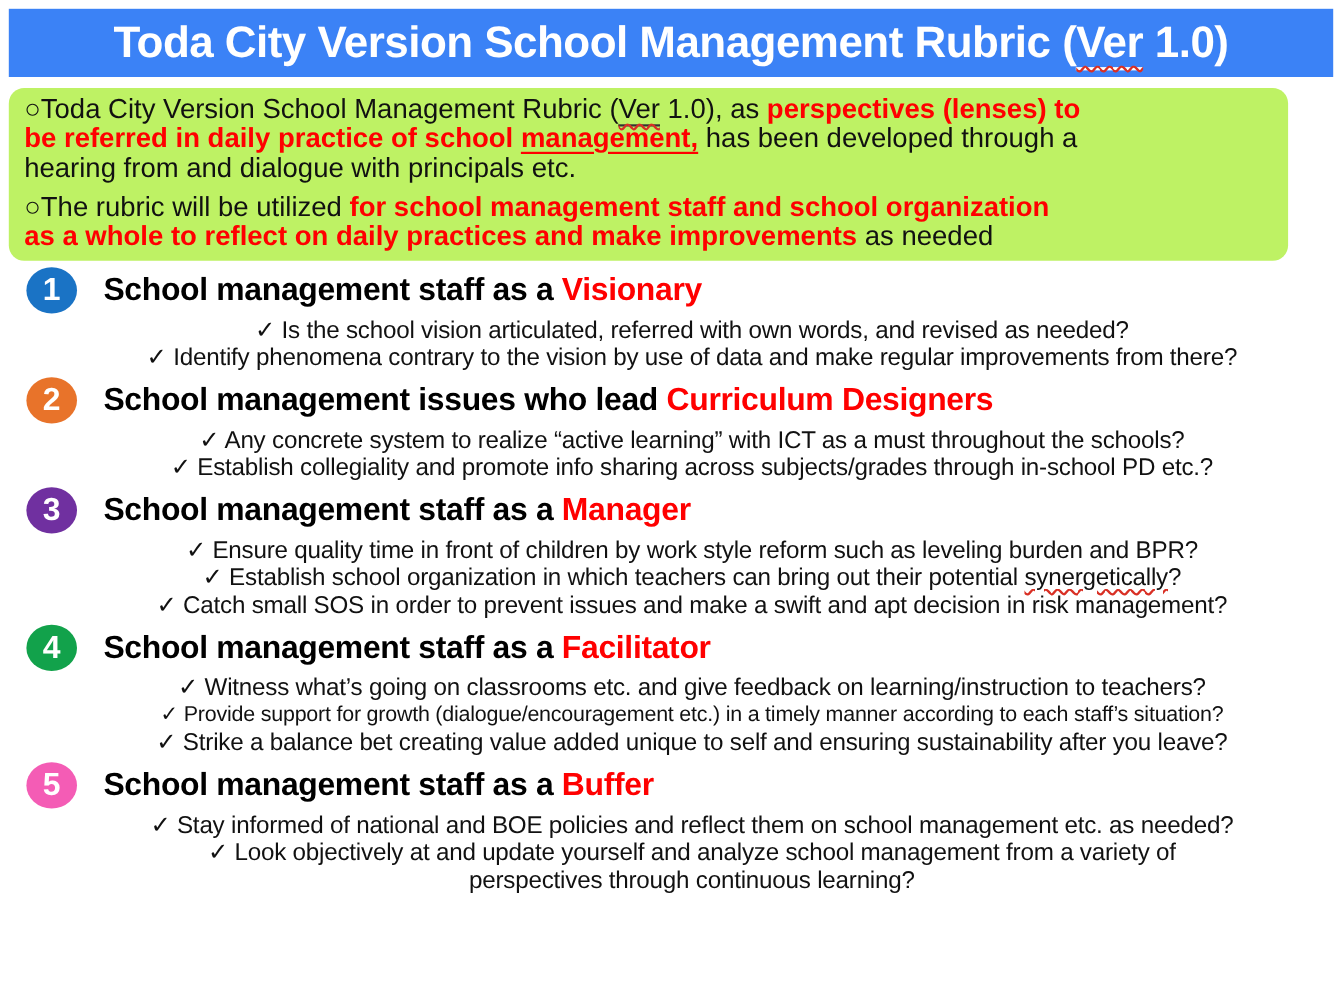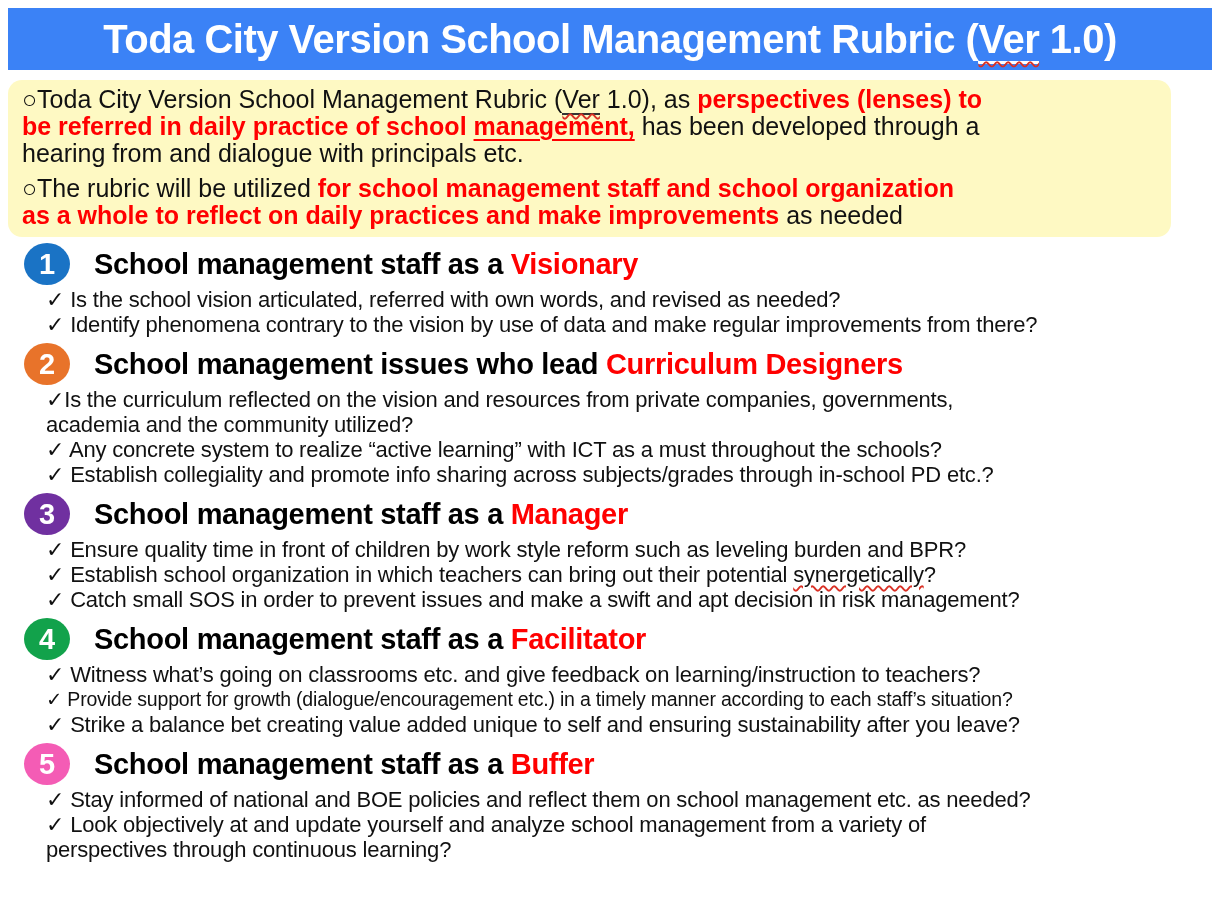--- a/index.html
+++ b/index.html
@@ -31,21 +31,21 @@
     border-bottom: 3px solid #ffffff;
     text-decoration-line: underline;
     text-decoration-style: wavy;
     text-decoration-color: #d93025;
     text-decoration-thickness: 2px;
     text-underline-offset: 8px;
   }
 
   
   .intro {
-    background: #fef9c3;
+    background: #bef264;
     border-radius: 14px;
     padding: 6px 14px 8px 14px;
     font-size: 25px;
     line-height: 27px;
     width: 1163px;
     box-sizing: border-box;
   }
   .intro p { margin: 0; white-space: pre-wrap; }
   .intro p + p { margin-top: 8px; }
   .red { color: #ff0000; font-weight: bold; }
@@ -87,21 +87,21 @@
     margin: 0;
     font-size: 29px;
     font-weight: bold;
     color: #000;
     letter-spacing: -0.3px;
     white-space: pre;
   }
   .h-red { color: #ff0000; margin-top: 33px; }
 
   
-  ul.bullets { list-style: none; margin: 2px 0 0 0; padding: 0 0 0 38px; }
+  ul.bullets { list-style: none; margin: 2px 0 0 0; padding: 0 0 0 38px; text-align: center; }
   .bullet {
     font-size: 22px;
     line-height: 25px;
     white-space: pre-wrap;
     letter-spacing: -0.2px;
     color: #111;
   }
   .bullet.small { font-size: 19.5px; }
   .wavy {
     text-decoration-line: underline;
@@ -138,22 +138,20 @@
       <li class="bullet"><span>✓ Identify phenomena contrary to the vision by use of data and make regular improvements from there?</span><span class="wavy"></span><span></span></li>
     </ul>
   </section>
 
   <section>
     <div class="hrow">
       <span class="badge" style="background: rgb(232, 115, 42);">2</span>
       <h2><span>School management issues who lead </span><span class="h-red">Curriculum Designers</span></h2>
     </div>
     <ul class="bullets">
-      <li class="bullet"><span>✓Is the curriculum reflected on the vision and resources from private companies, governments,
-academia and the community utilized?</span><span class="wavy"></span><span></span></li>
       <li class="bullet"><span>✓ Any concrete system to realize “active learning” with ICT as a must throughout the schools?</span><span class="wavy"></span><span></span></li>
       <li class="bullet"><span>✓ Establish collegiality and promote info sharing across subjects/grades through in-school PD etc.?</span><span class="wavy"></span><span></span></li>
     </ul>
   </section>
 
   <section>
     <div class="hrow">
       <span class="badge" style="background: rgb(112, 48, 160);">3</span>
       <h2><span>School management staff as a </span><span class="h-red">Manager</span></h2>
     </div>

